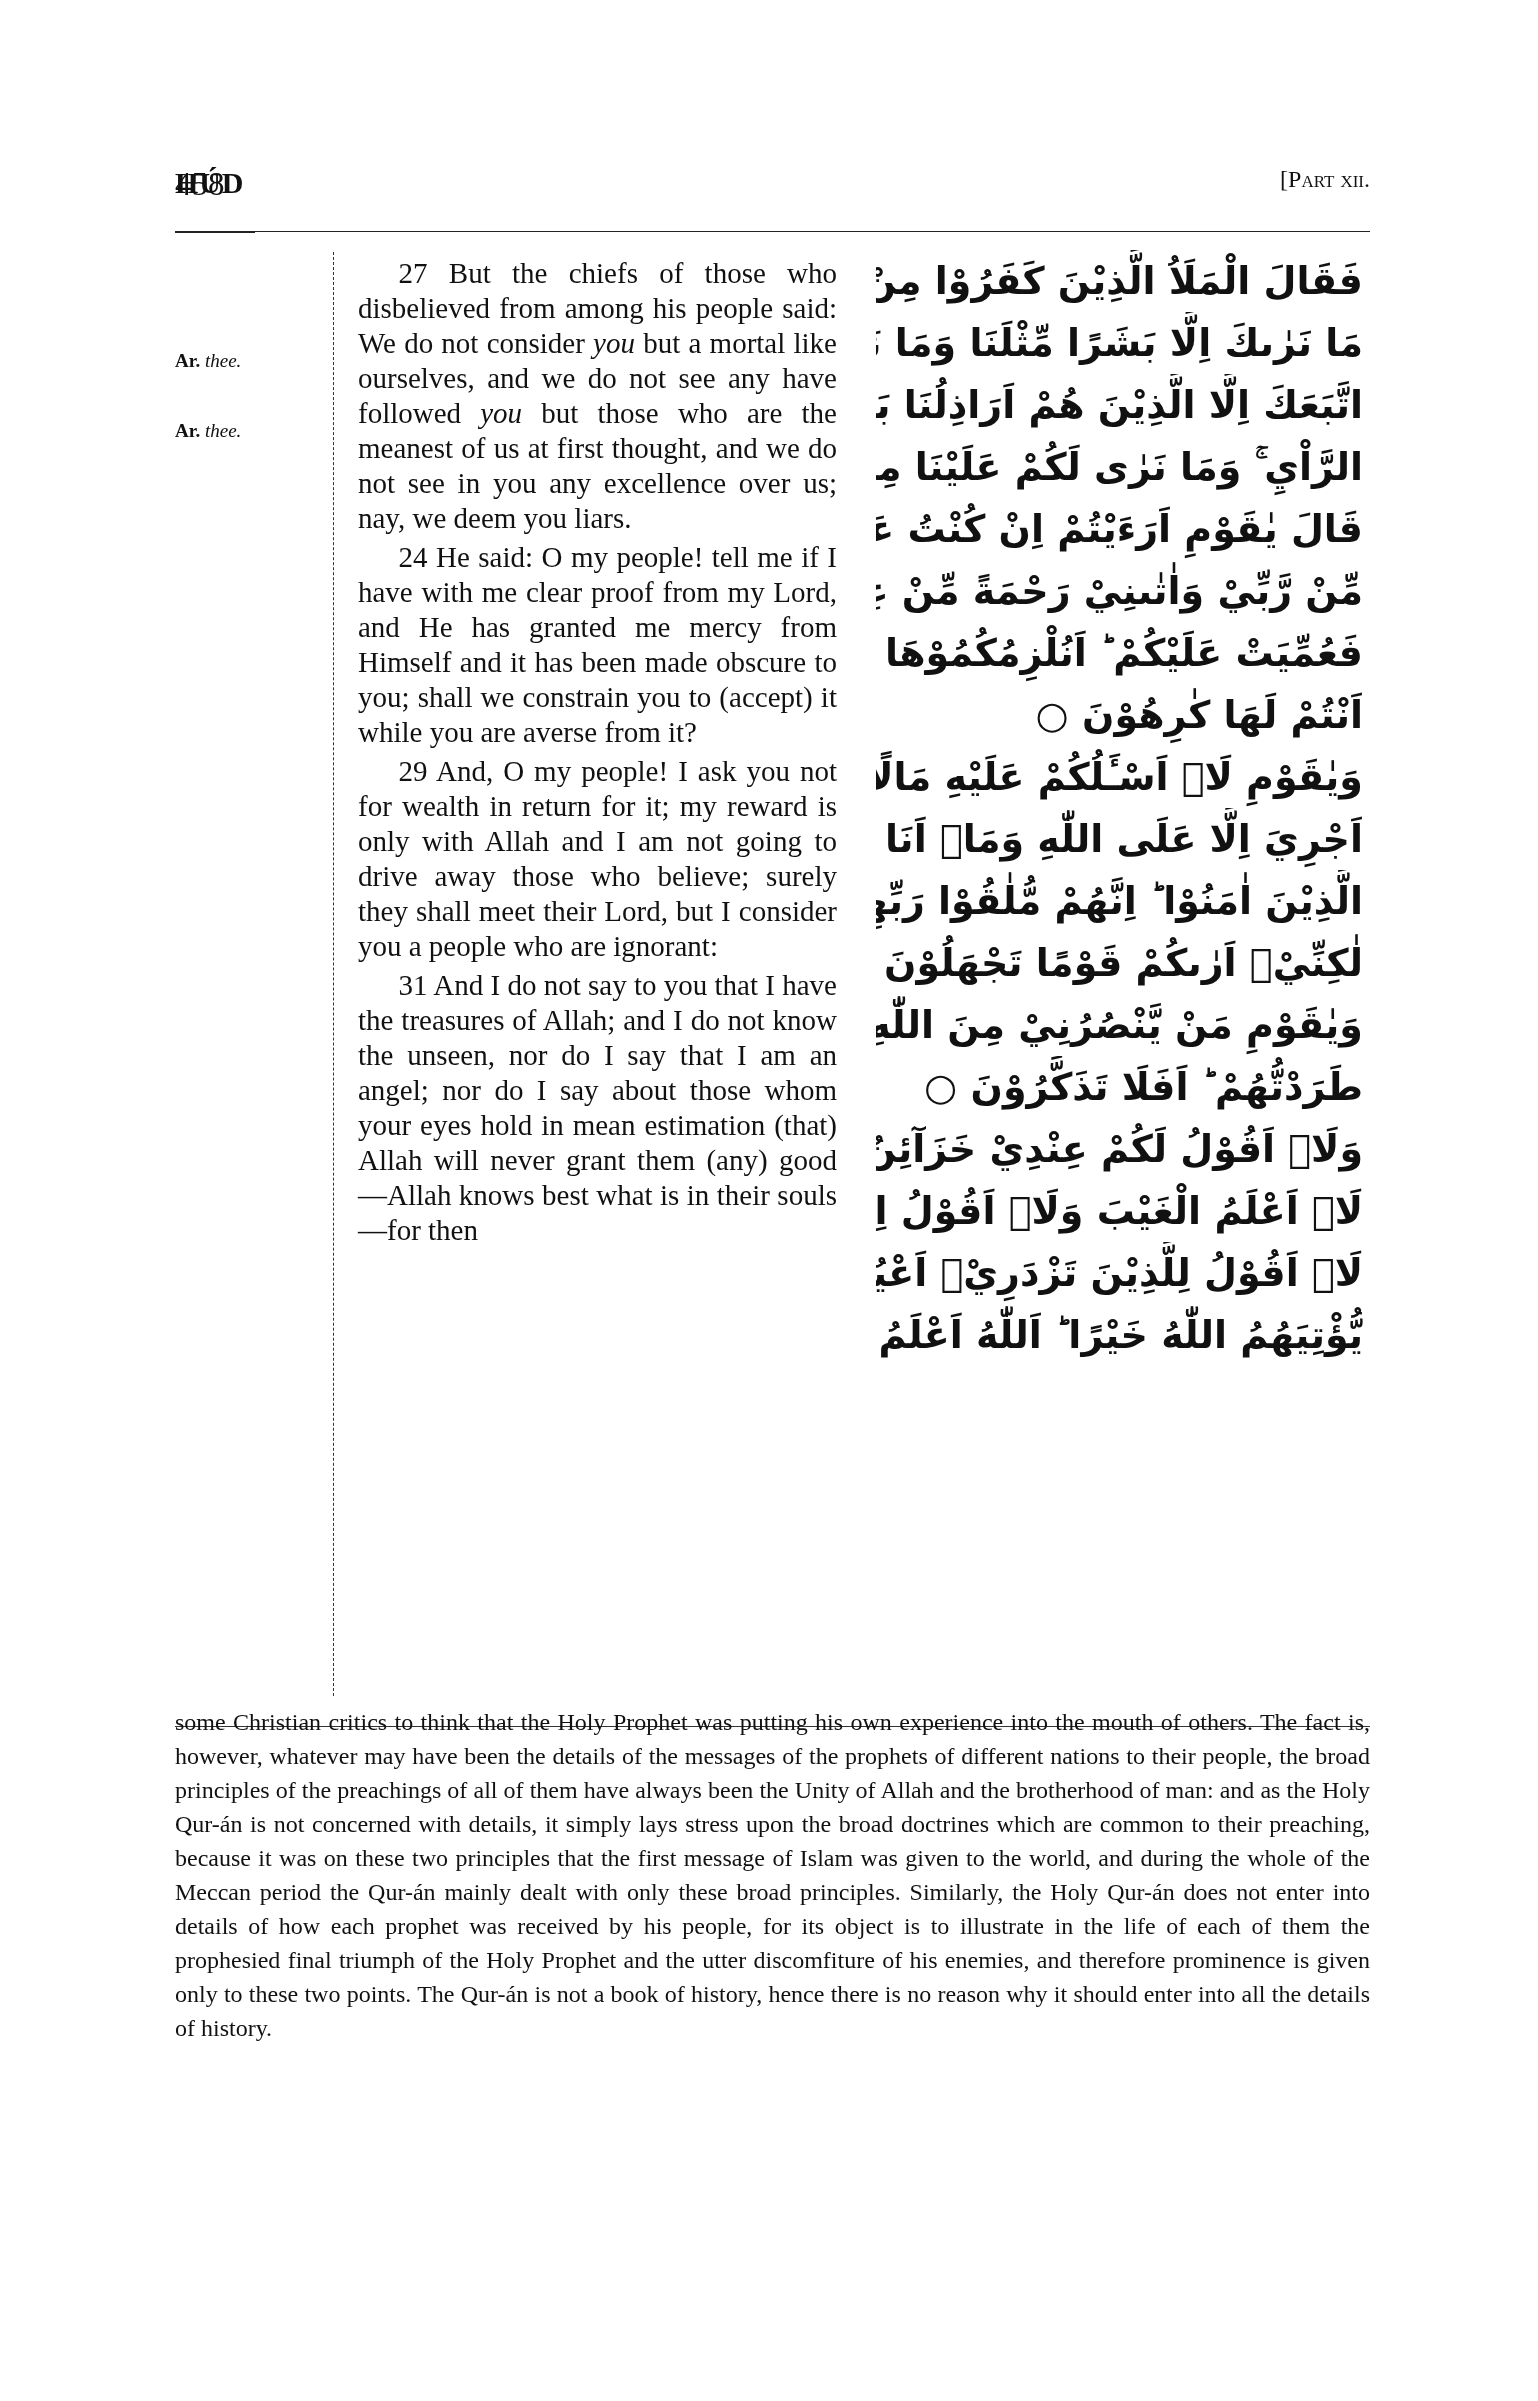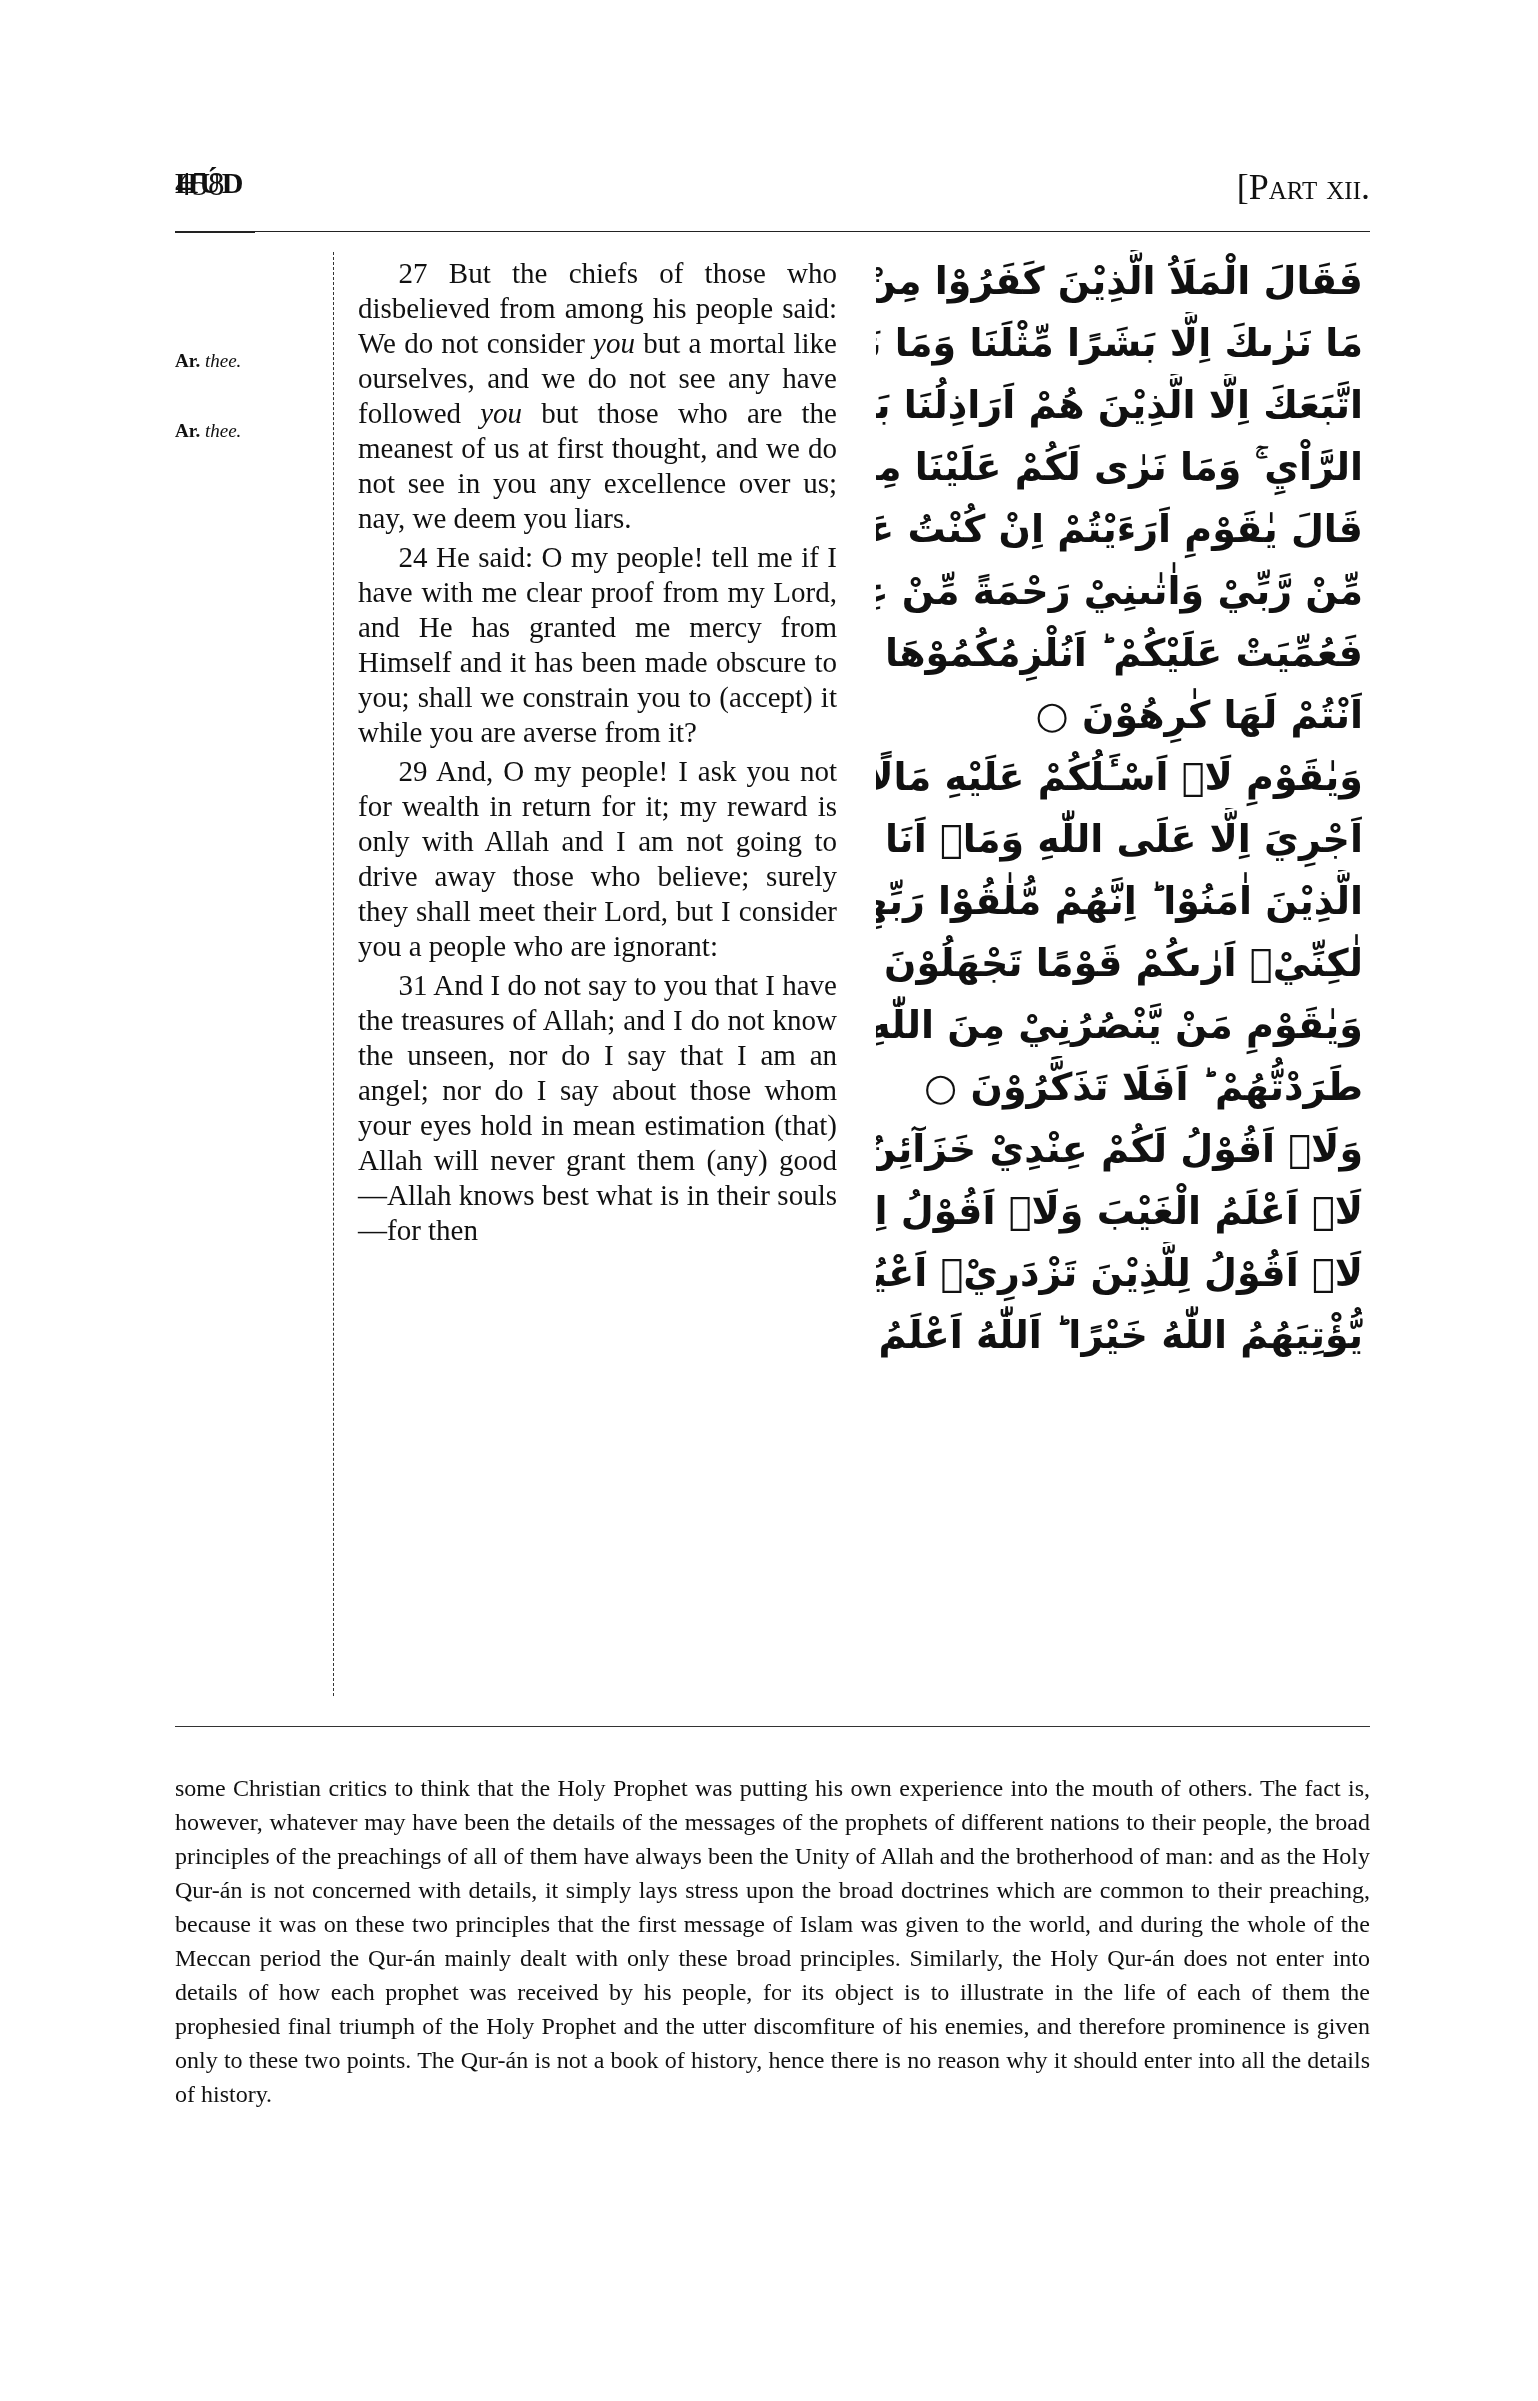--- a/index.html
+++ b/index.html
@@ -3,21 +3,21 @@
 <meta charset="utf-8">
 <style>
   html, body { margin: 0; padding: 0; background: #ffffff; }
   body {
     width: 1538px; height: 2401px; position: relative; overflow: hidden;
     font-family: "Liberation Serif", "DejaVu Serif", serif; color: #111;
   }
   .header { position: absolute; top: 166px; left: 175px; width: 1195px; height: 45px; }
   .page-number { position: absolute; left: 0; top: 0; font-size: 33px; }
   .running-title { position: absolute; left: 0; right: 0; top: 0; font-size: 30px; font-weight: bold; letter-spacing: 0.9px; }
-  .part-label { position: absolute; right: 0; top: 0; font-size: 36px; font-variant: small-caps; }
+  .part-label { position: absolute; right: 0; top: 0; font-size: 24px; font-variant: small-caps; }
   .header-rule { position: absolute; top: 231px; left: 175px; width: 1195px; height: 0; border-top: 1.8px solid #222; }
   .header-rule-margin { position: absolute; top: 231px; left: 175px; width: 80px; border-top: 2.7px solid #222; }
 
   .margin-notes { position: absolute; left: 175px; top: 241px; width: 134px; }
   .margin-note { position: absolute; left: 0; font-size: 19px; white-space: nowrap; }
   .margin-note .abbr { font-weight: bold; }
   .margin-note .word { font-style: italic; }
 
   .column-divider { position: absolute; left: 333px; top: 252px; height: 1444px; border-left: 1.8px dashed #333; }
 
@@ -31,21 +31,21 @@
   .arabic-col {
     position: absolute; left: 876px; top: 250px; width: 487px;
     direction: rtl; text-align: right;
     font-family: "DejaVu Sans", sans-serif; font-size: 38px; line-height: 62px; font-weight: bold;
   }
   .arabic-line { white-space: nowrap; overflow: hidden; }
 
   .footnote-rule { position: absolute; top: 1726px; left: 175px; width: 1195px; border-top: 1.8px solid #333; }
 
   .footnote {
-    position: absolute; left: 175px; top: 1771px; width: 1195px;
+    position: absolute; left: 175px; top: 1705px; width: 1195px;
     font-size: 24px; line-height: 34px; text-align: justify;
   }
   .footnote p { margin: 0; }
 </style>
 </head>
 <body>
 
 <div class="header">
   <span class="page-number">458</span>
   <div class="running-title">HÚD</div>

